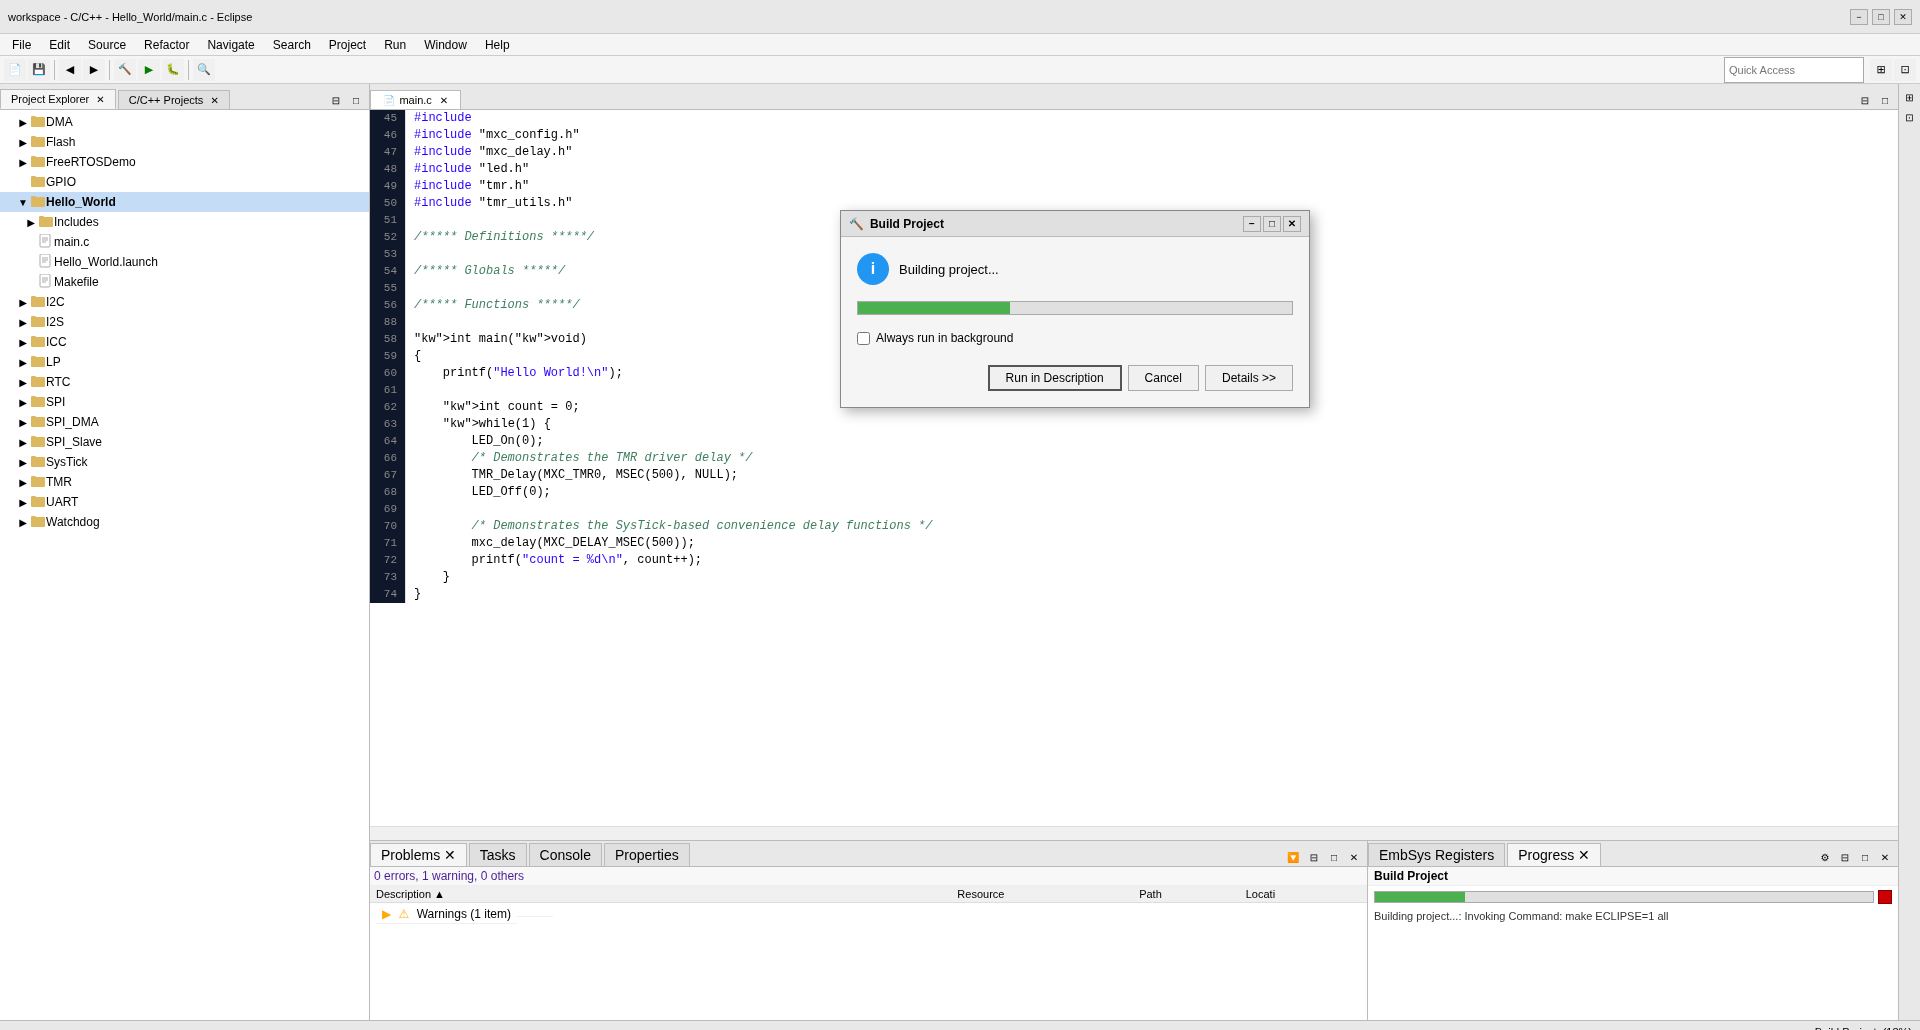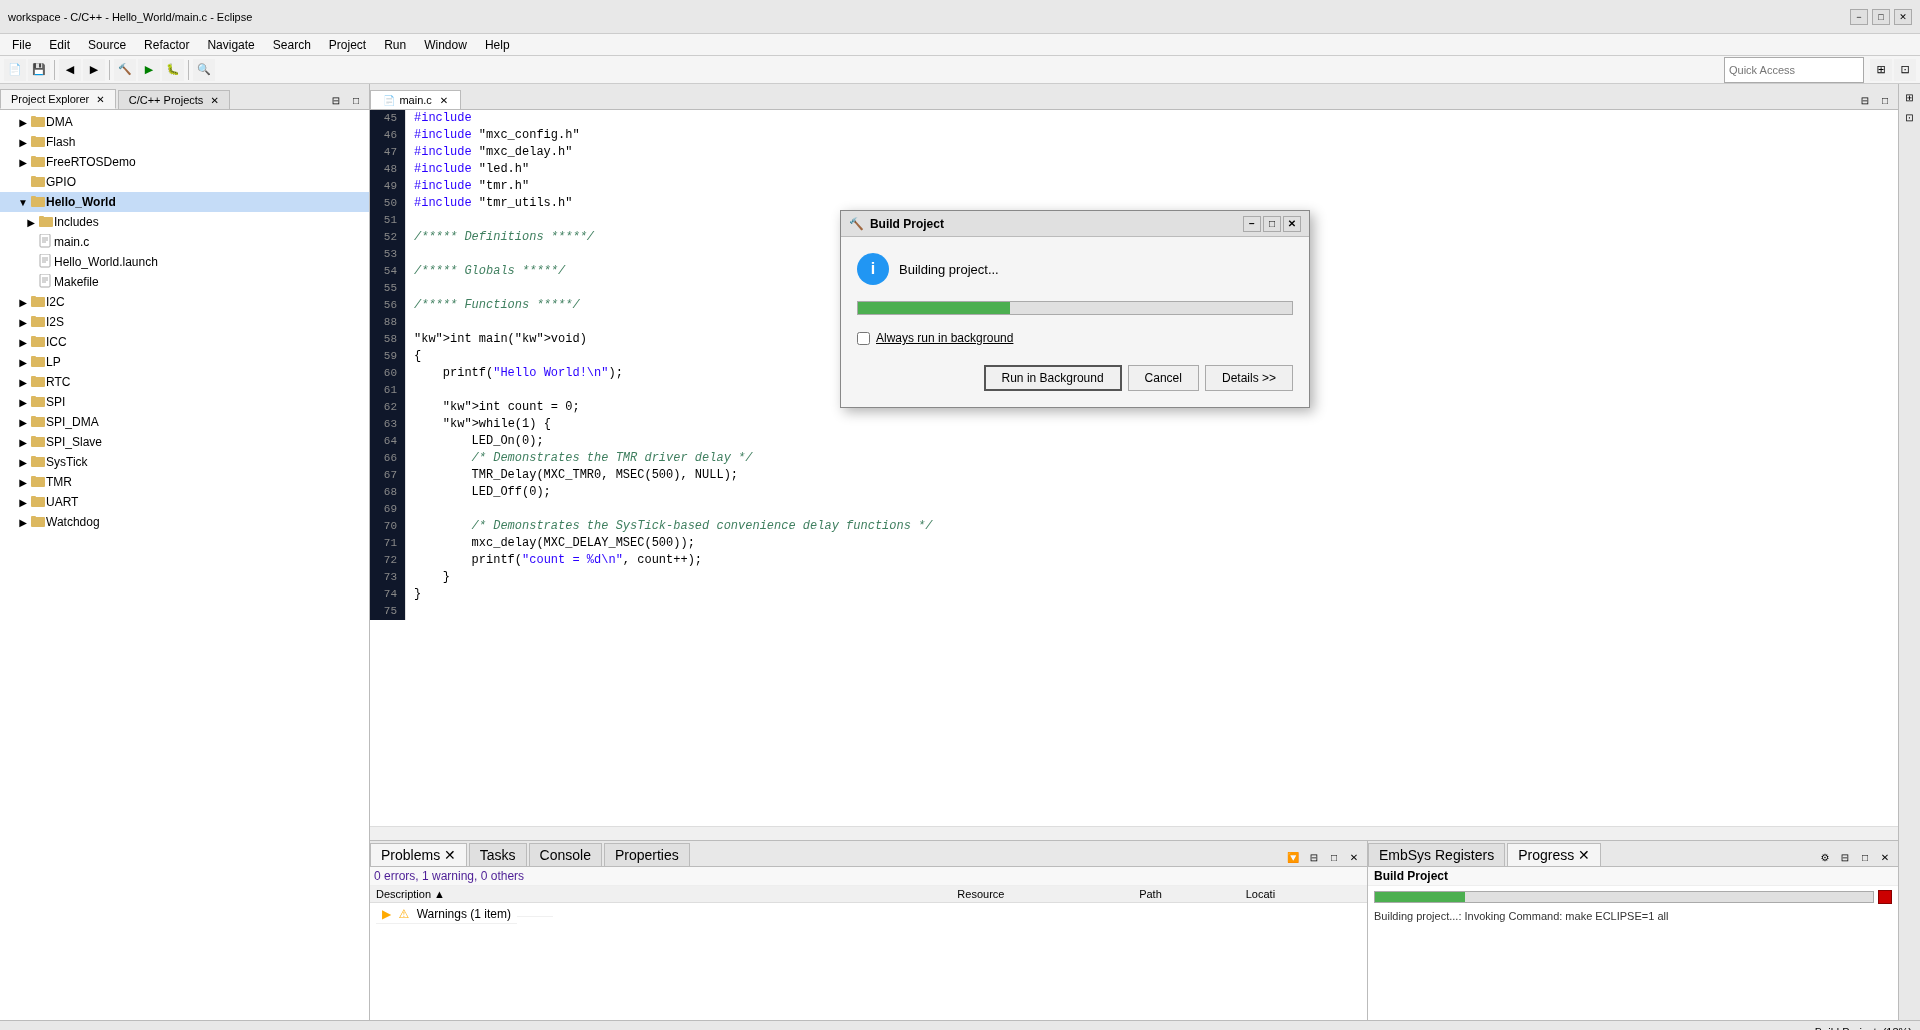--- a/index.html
+++ b/index.html
@@ -428,21 +428,20 @@
       height: 100%;
       background: #4caf50;
     }
 
     .dialog-checkbox-row {
       display: flex;
       align-items: flex-end;
       gap: 6px;
       margin-bottom: 20px;
       font-size: 12px;
-      text-decoration: underline;
     }
 
     .dialog-buttons {
       display: flex;
       justify-content: flex-end;
       gap: 6px;
     }
     .dialog-btn {
       padding: 4px 16px;
       border: 1px solid #aaa;
@@ -867,24 +866,20 @@
           <span class="line-num">72</span>
           <span class="line-code">        printf(<span class="str">"count = %d\n"</span>, count++);</span>
         </div>
         <div class="code-line">
           <span class="line-num">73</span>
           <span class="line-code">    }</span>
         </div>
         <div class="code-line">
           <span class="line-num">74</span>
           <span class="line-code">}</span>
-        </div>
-        <div class="code-line">
-          <span class="line-num">75</span>
-          <span class="line-code"></span>
         </div>
       </div>
     <div id="code-hscroll"></div>
 
     <div id="bottom-panels">
 
       <div id="problems-panel">
         <div class="panel-tabs-row">
           <div class="panel-tab active">Problems ✕</div>
           <div class="panel-tab">Tasks</div>
@@ -980,18 +975,18 @@
       <div class="dialog-info-text">Building project...</div>
     </div>
     <div class="dialog-progress-bar">
       <div class="dialog-progress-inner"></div>
     </div>
     <div class="dialog-checkbox-row">
       <input type="checkbox" style="">
       <label>Always run in background</label>
     </div>
     <div class="dialog-buttons">
-      <button class="dialog-btn primary">Run in Background</button>
+      <button class="dialog-btn primary">Run in Description</button>
       <button class="dialog-btn">Cancel</button>
       <button class="dialog-btn">Details &gt;&gt;</button>
     </div>
   </div>
 </div>
 
 </body></html>

